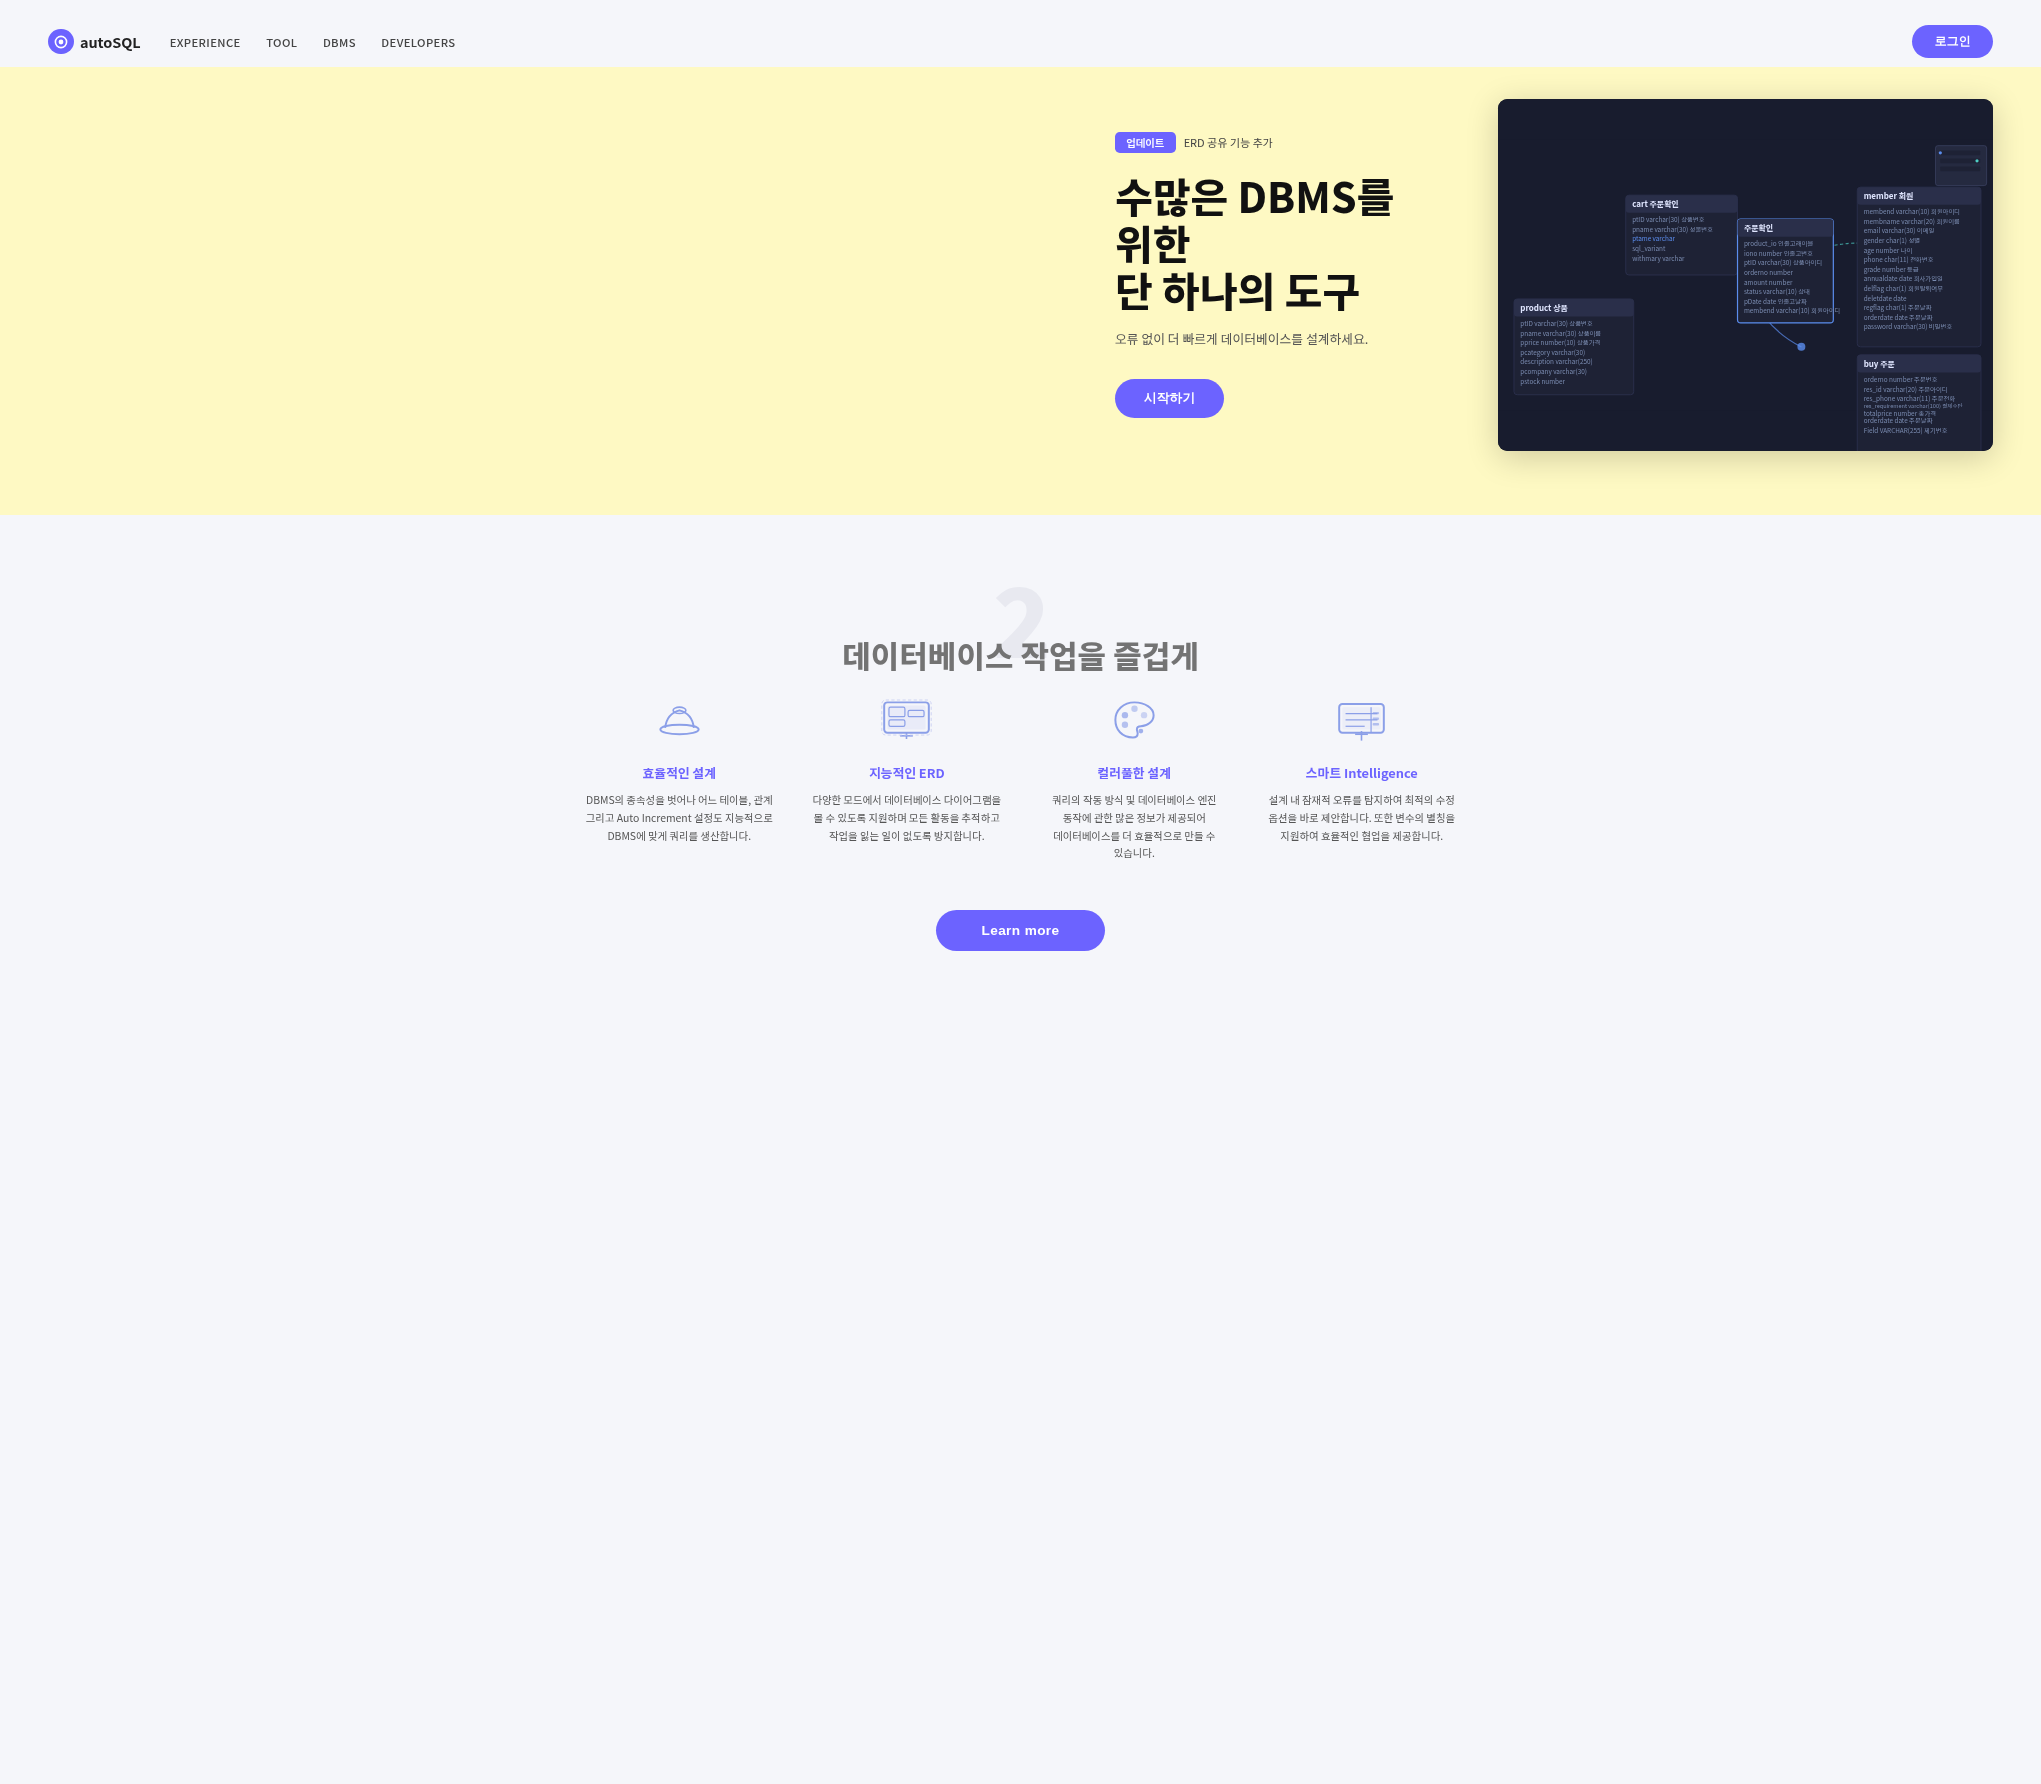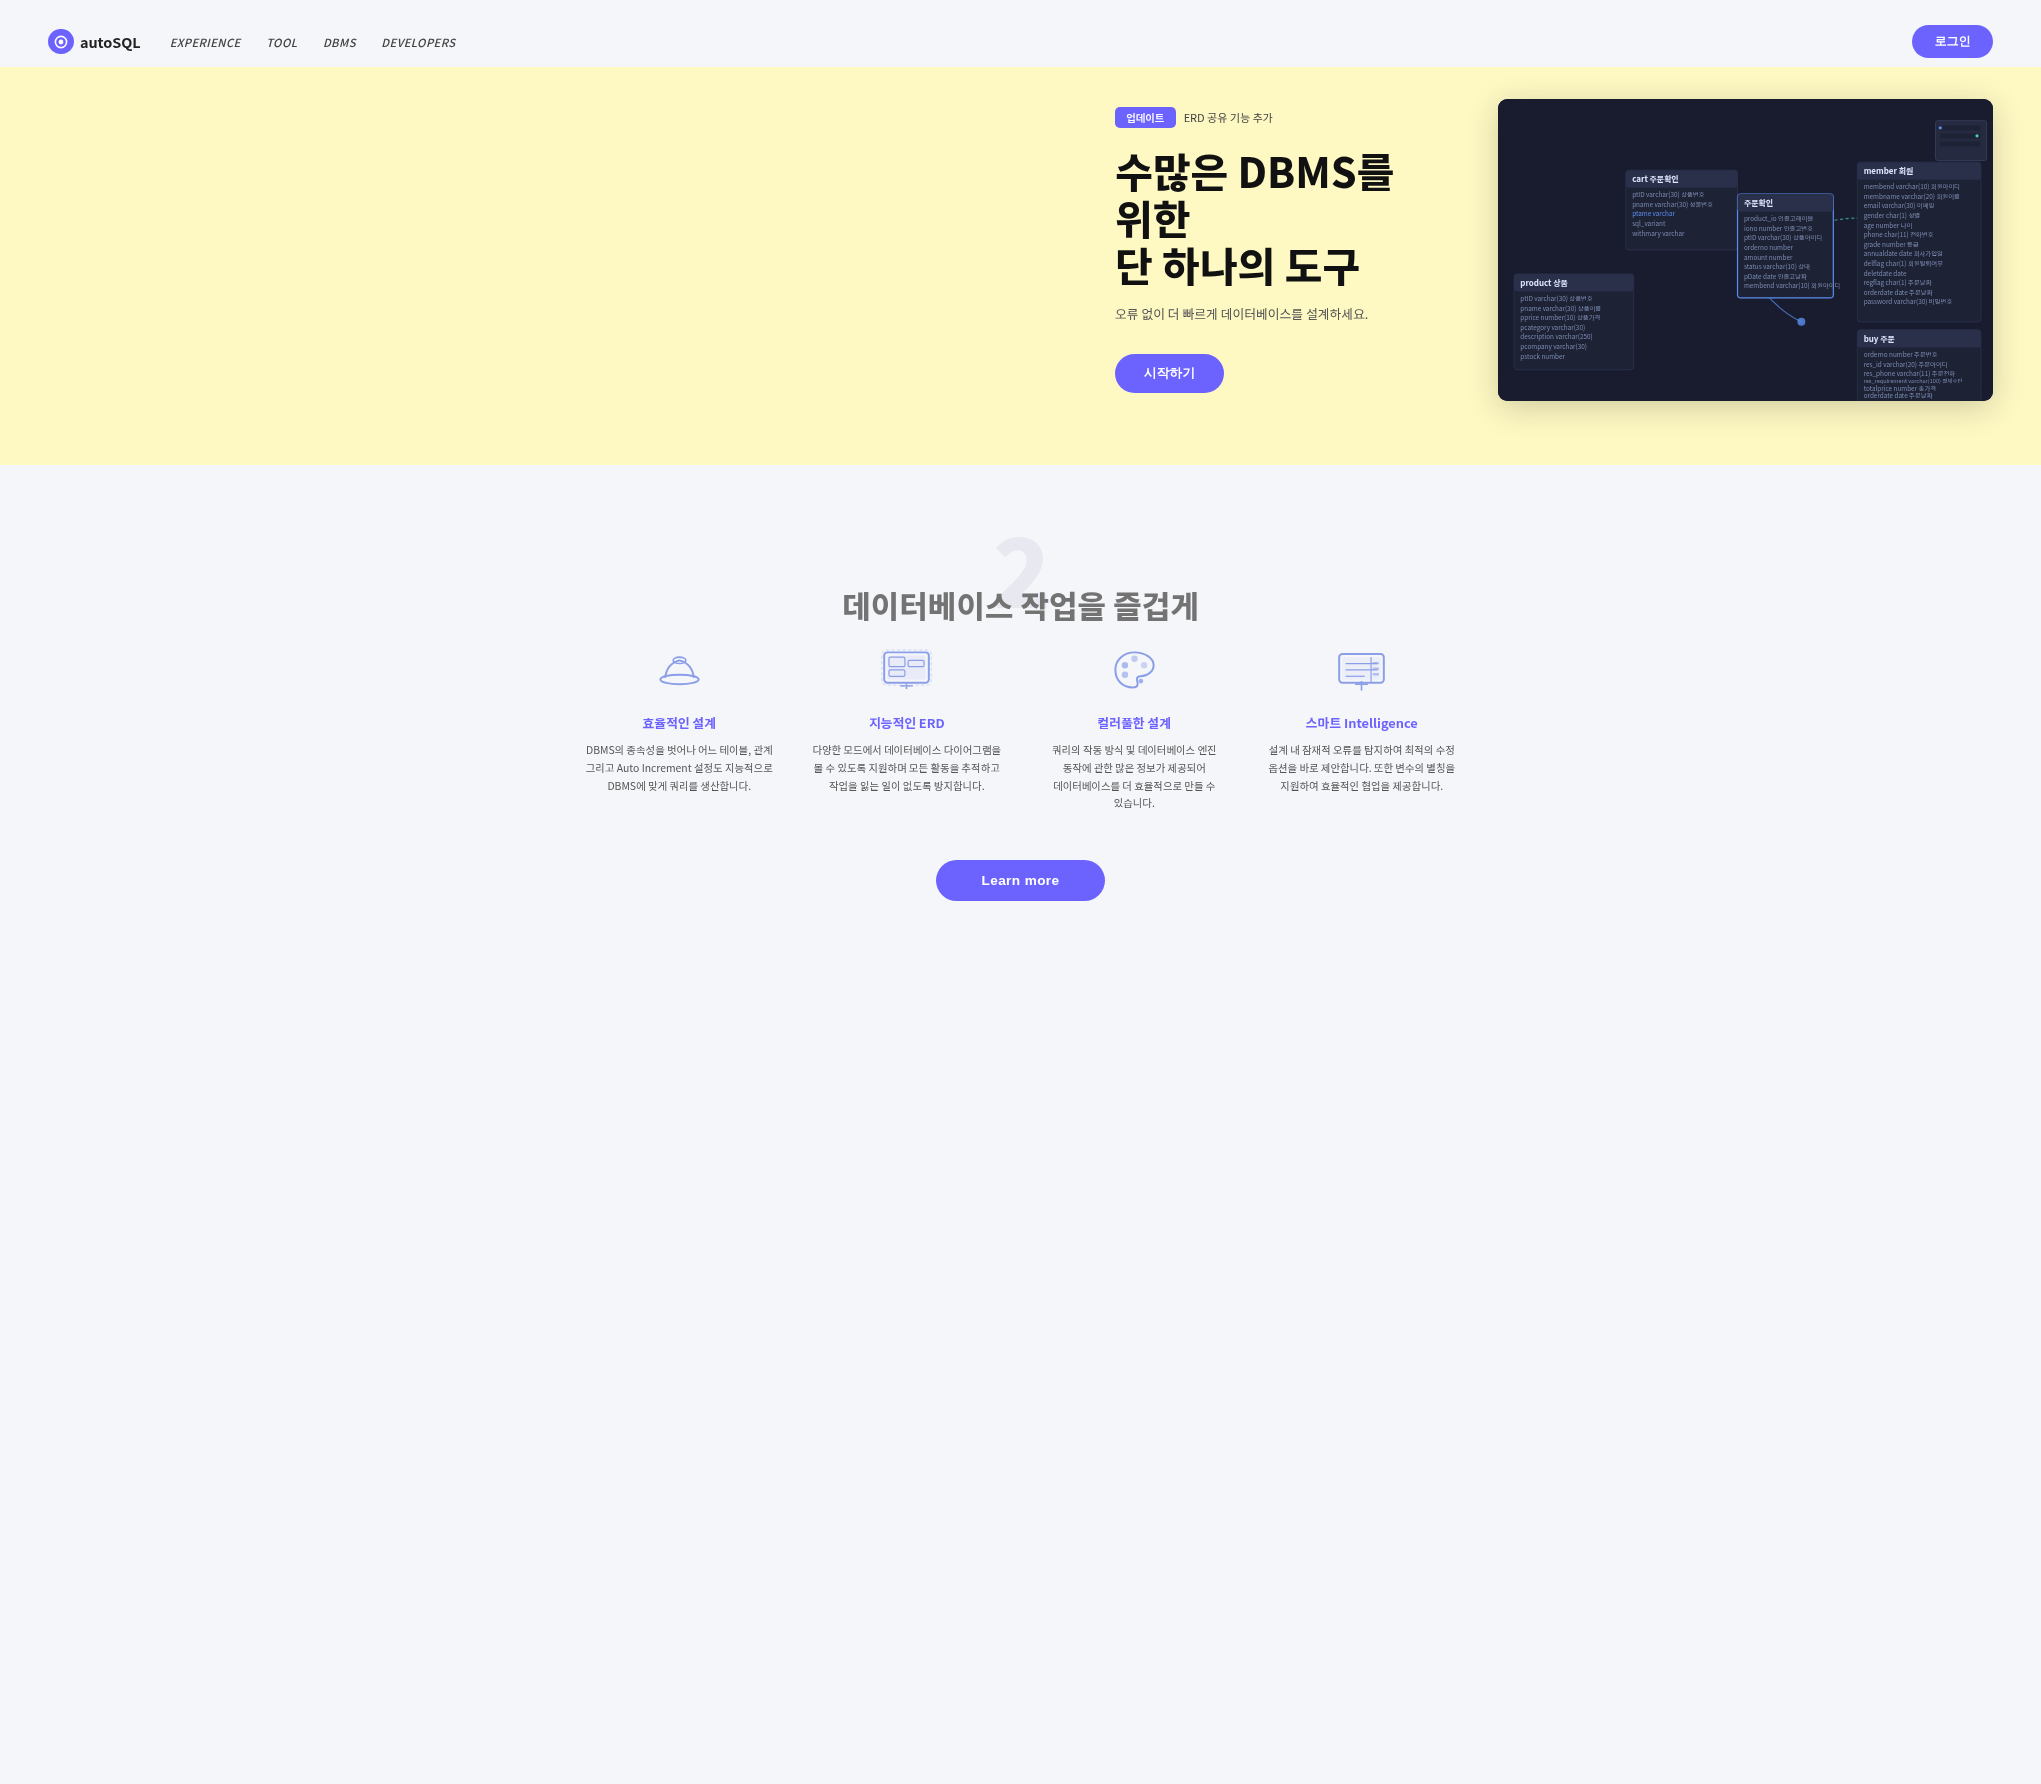--- a/index.html
+++ b/index.html
@@ -54,21 +54,20 @@
       display: flex;
       gap: 25.5px;
       list-style: none;
     }
     .nav-links a {
       text-decoration: none;
       color: #444;
       font-size: 11.2px;
       font-weight: 500;
       letter-spacing: 0.4px;
-      font-style: italic;
     }
     .btn-login {
       background: #6c63ff;
       color: white;
       border: none;
       padding: 8px 22.3px;
       border-radius: 19px;
       font-size: 12px;
       font-weight: 600;
       cursor: pointer;
@@ -139,21 +138,21 @@
       border-radius: 9.6px;
       background: #1a1e2e;
       min-height: 271px;
       overflow: hidden;
       position: relative;
       box-shadow: 0 6.4px 32px rgba(0,0,0,0.18);
     }
     
     .erd-inner {
       width: 100%;
-      height: 302px;
+      height: 352px;
       background: #181c2e;
       position: relative;
       overflow: hidden;
     }
     
     .erd-svg {
       position: absolute;
       top: 0; left: 0;
       width: 100%; height: 100%;
       pointer-events: none;

